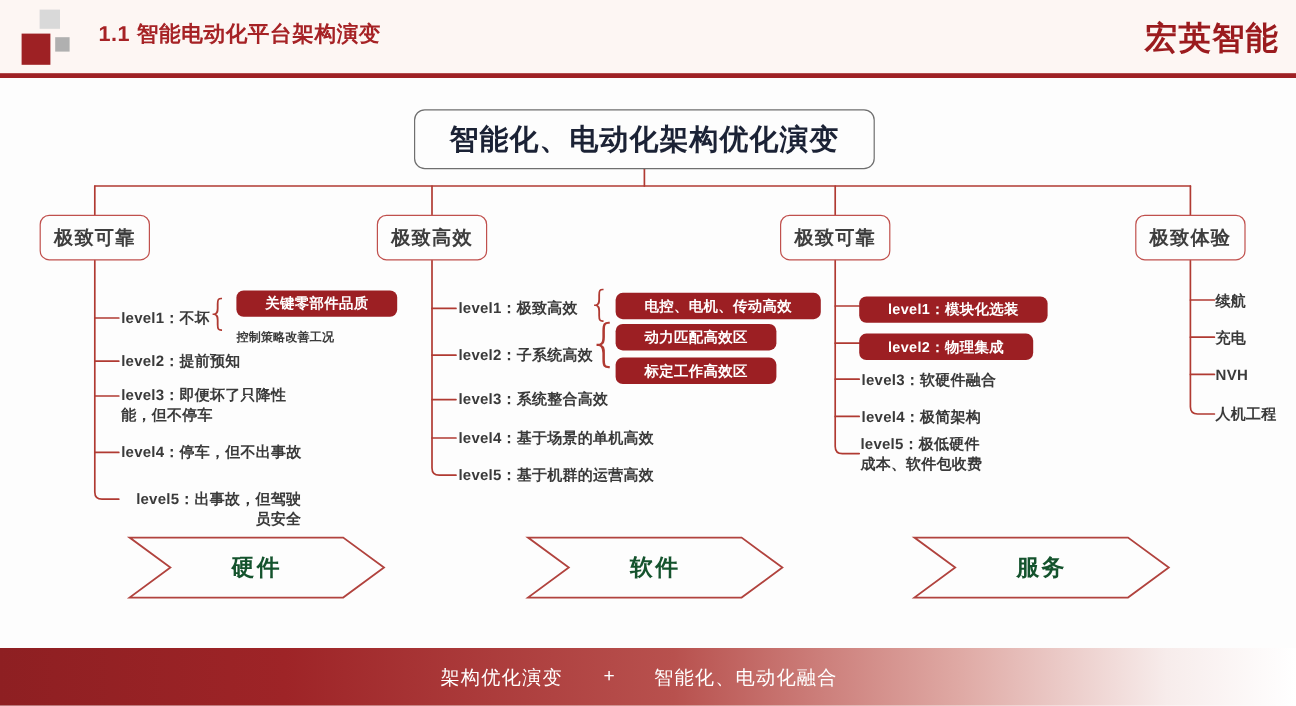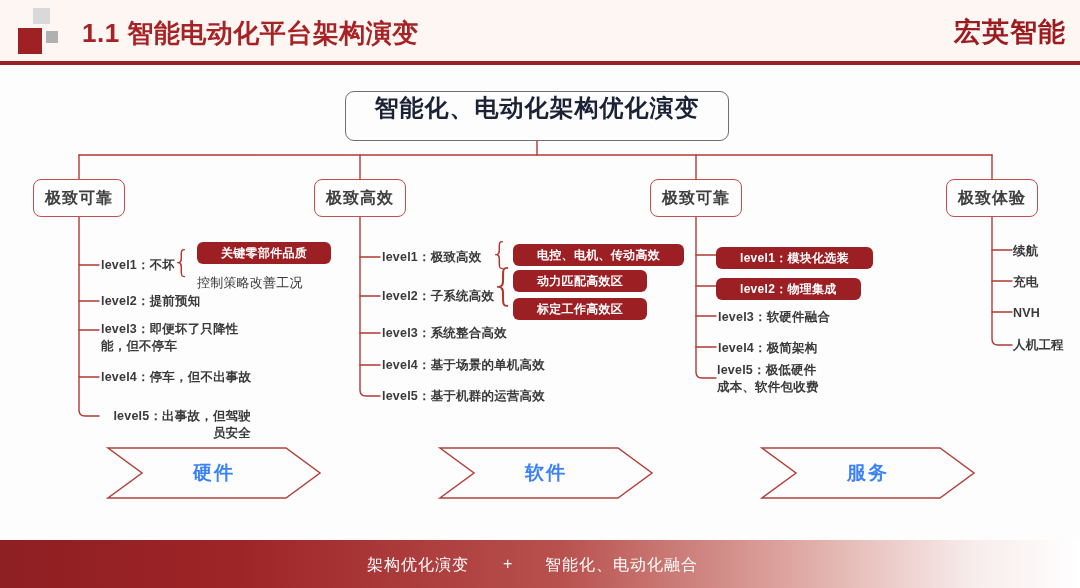--- a/index.html
+++ b/index.html
@@ -19,38 +19,38 @@
   .header-rule{
     position:absolute;left:0;top:61px;width:1080px;height:4px;
     background:#9e2124;
   }
   .logo-mark{position:absolute;left:14px;top:8px;width:50px;height:48px;}
   .logo-sq-gray-top{position:absolute;left:19px;top:0px;width:17px;height:16px;background:#d9d9d9;}
   .logo-sq-red{position:absolute;left:4px;top:20px;width:24px;height:26px;background:#9e2124;}
   .logo-sq-gray-small{position:absolute;left:32px;top:23px;width:12px;height:12px;background:#b0b0b0;}
   .header-title{
     position:absolute;left:82px;top:16px;
-    font-size:26px;font-weight:bold;color:#a62225;
+    font-size:18px;font-weight:bold;color:#a62225;
     letter-spacing:0.5px;white-space:nowrap;
   }
   .brand{
     position:absolute;right:14px;top:14px;
     font-size:27px;font-weight:bold;color:#9b1b1e;
     letter-spacing:1px;white-space:nowrap;
   }
 
   
   .canvas{position:absolute;left:0;top:65px;width:1080px;height:473px;background:#fdfdfd;}
   .svg-layer{position:absolute;left:0;top:0;width:1080px;height:473px;}
 
   
   .root-box{
     position:absolute;left:345px;top:26px;width:384px;height:50px;
     border:1.6px solid #6f6f6f;border-radius:9px;background:#fdfdfd;
-    display:flex;align-items:flex-start;justify-content:center;
+    display:flex;align-items:center;justify-content:center;
     box-sizing:border-box;
   }
   .root-box span{
     font-size:24px;font-weight:bold;color:#1b2235;letter-spacing:1px;
   }
 
   
   .branch{
     position:absolute;height:38px;
     border:1.5px solid #c0504d;border-radius:8px;background:#fdfdfd;
@@ -68,35 +68,35 @@
     position:absolute;font-size:12.5px;color:#3a3a3a;font-weight:bold;
     line-height:17px;letter-spacing:0.2px;
   }
   .pill{
     position:absolute;background:#9c1f23;color:#ffffff;
     border-radius:6px;font-size:12px;font-weight:bold;
     padding:4px 24px;white-space:nowrap;line-height:14px;
     letter-spacing:0.3px;
   }
   .sub-note{
-    position:absolute;font-size:13px;color:#3a3a3a;font-weight:normal;
+    position:absolute;font-size:10px;color:#3a3a3a;font-weight:bold;
     white-space:nowrap;letter-spacing:0.2px;
   }
   .brace{
     position:absolute;color:#b03a32;font-size:30px;line-height:1;
     font-family:"DejaVu Sans",sans-serif;font-weight:300;
   }
   .brace.tall{font-size:42px;}
 
   
   .chev-wrap{position:absolute;top:383px;height:50px;}
   .chev-label{
     position:absolute;left:0;top:0;width:100%;height:50px;
     display:flex;align-items:center;justify-content:center;
-    font-size:19px;font-weight:bold;color:#3b82f6;letter-spacing:2px;
+    font-size:19px;font-weight:bold;color:#14532d;letter-spacing:2px;
     pointer-events:none;
   }
   #chev0{left:108px;width:212px;}
   #chev1{left:440px;width:212px;}
   #chev2{left:762px;width:212px;}
 
   
   .footer{
     position:absolute;left:0;top:540px;width:1080px;height:48px;
     background:linear-gradient(90deg,#8e1f22 0%,#9e2427 22%,#b8514e 52%,#dfa9a4 74%,#f7eceb 90%,#ffffff 100%);

